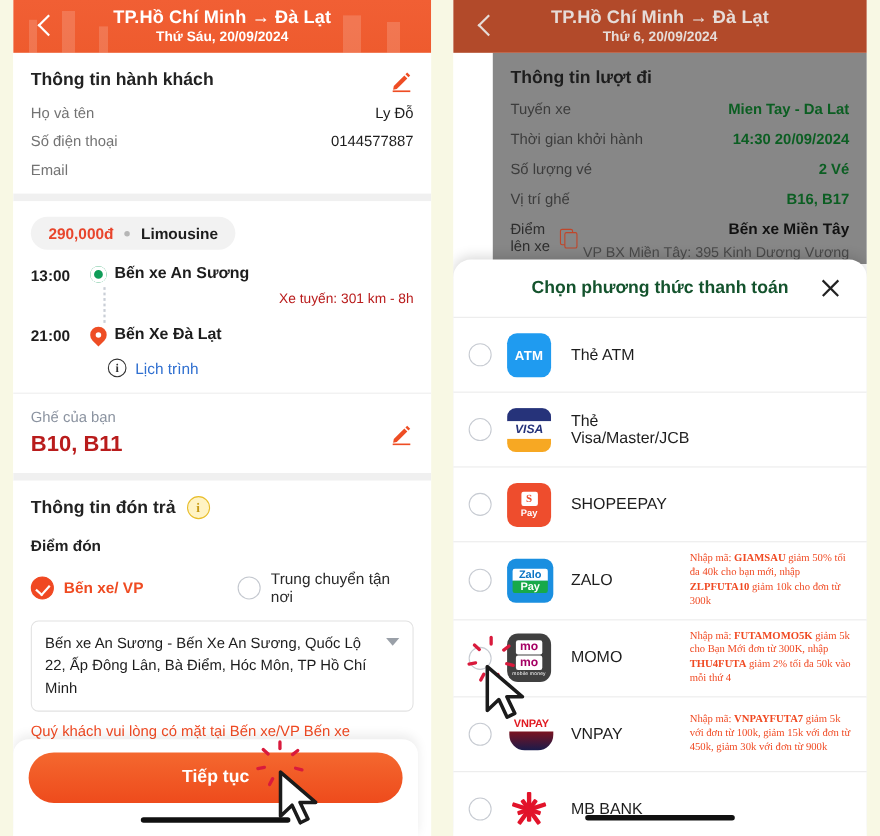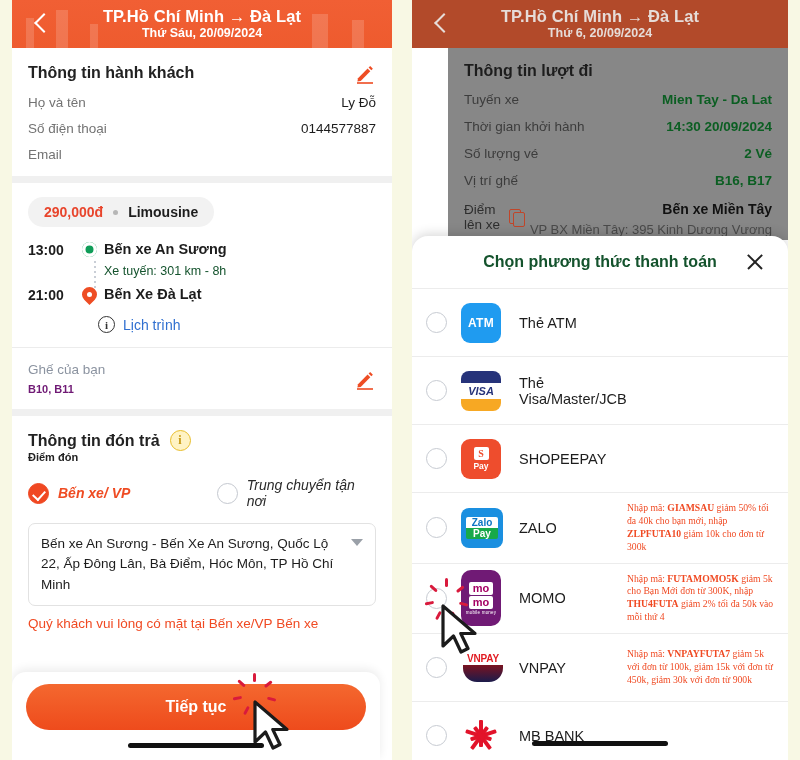--- a/index.html
+++ b/index.html
@@ -80,43 +80,43 @@
   .rtime { width: 46px; font-size:14px; font-weight:600; color:#1d1d1d; padding-top:1px; }
   .ricon { width: 30px; display:flex; justify-content:center; padding-top:1px; }
   .ring { width:15px; height:15px; border-radius:50%; background:#0f9d58;
           box-shadow: inset 0 0 0 3.5px #fff; }
   .pin { width:15px; height:19px; position:relative; }
   .pin::before { content:""; position:absolute; left:0; top:0; width:15px; height:15px;
     border-radius:50% 50% 50% 0; background:#ee4d24; transform: rotate(-45deg); }
   .pin::after { content:""; position:absolute; left:5px; top:5px; width:5px; height:5px;
     border-radius:50%; background:#fff; }
   .rname { font-size:14.5px; font-weight:700; color:#1d1d1d; }
-  .rsub { font-size:12.5px; color:#14532d; margin: 6px 0 8px 76px; }
+  .rsub { font-size:12.5px; color:#b91c1c; margin: 6px 0 18px 76px; text-align: right; }
   .dots { position:absolute; left:66px; top:20px; width:2px; height:34px;
     background-image: linear-gradient(#c9ced6 50%, transparent 0);
     background-size: 2px 5px; }
   .sched { display:flex; align-items:center; gap:8px; margin: 10px 0 0 70px; cursor:pointer; }
   .icirc { width:17px; height:17px; border-radius:50%; border:1.6px solid #333;
     display:flex; align-items:center; justify-content:center; font-size:11px;
     font-weight:700; color:#333; font-family:"Liberation Serif", serif; }
   .sched-t { color:#2f6fd0; font-size:14px; font-weight:500; }
 
   .seat-k { font-size:13.5px; color:#8b93a0; }
-  .seat-v { font-size:11px; color:#701a75; font-weight:600; margin-top:6px; }
+  .seat-v { font-size:20px; color:#b91c1c; font-weight:600; margin-top:6px; }
 
   .badge-i {
     width:21px; height:21px; border-radius:50%;
     background:#fff3c4; border:1.6px solid #e8bd2a;
     display:inline-flex; align-items:center; justify-content:center;
     font-size:12px; font-weight:700; color:#c79a14;
     font-family:"Liberation Serif", serif;
   }
-  .sub-title { font-size:11px; font-weight:700; color:#222; margin-top:0; }
-
-  .radios { display:flex; align-items:center; gap:16px; margin-top:14px;font-style:italic; }
+  .sub-title { font-size:14px; font-weight:700; color:#222; margin-top:16px; }
+
+  .radios { display:flex; align-items:center; gap:16px; margin-top:14px; }
   .ropt { display:flex; align-items:center; gap:9px; cursor:pointer; }
   .ropt.first { width: 175px; }
   .rb { width:21px; height:21px; border-radius:50%; border:1.8px solid #c4c8cf; flex:0 0 auto; }
   .rb.on { background:#f04822; border-color:#f04822; position:relative; }
   .rb.on::after { content:""; position:absolute; left:6px; top:4px; width:6px; height:10px;
     border-right:2.4px solid #fff; border-bottom:2.4px solid #fff; transform:rotate(42deg); }
   .ropt .lbl { font-size:14px; color:#2a2a2a; }
   .ropt.first .lbl { color:#ef4b22; font-weight:700; }
 
   .selectbox {
@@ -213,21 +213,21 @@
     align-items:center; justify-content:center; font-family:"Liberation Serif",serif; }
   .l-spay .pw { color:#fff; font-size:8.5px; font-weight:700; }
   .l-zalo { width:42px; height:40px; border-radius:8px; overflow:hidden;
     background:#1a8fe0; position:relative; display:flex; align-items:center;
     justify-content:center; }
   .l-zalo .inner { width:32px; }
   .l-zalo .z1 { background:#fff; color:#0b74c4; font-weight:700; font-size:10px;
     text-align:center; border-radius:2px 2px 0 0; }
   .l-zalo .z2 { background:#17a94a; color:#fff; font-weight:700; font-size:10px;
     text-align:center; border-radius:0 0 2px 2px; }
-  .l-momo { width:40px; height:56px; border-radius:10px; background:#701a75;
+  .l-momo { width:40px; height:44px; border-radius:10px; background:#404040;
     display:flex; flex-direction:column; align-items:center; justify-content:center; }
   .l-momo .mm { background:#fff; color:#a50064; font-weight:700; font-size:11px;
     line-height:11px; padding:1px 4px; border-radius:2px; margin-bottom:1px; }
   .l-momo .tag { color:#fff; font-size:4.5px; letter-spacing:.2px; }
   .l-vnpay { width:44px; height:40px; display:flex; flex-direction:column;
     align-items:center; justify-content:center; }
   .l-vnpay .vt { color:#e11b22; font-weight:700; font-size:10px; letter-spacing:-.2px; }
   .l-vnpay .vb { width:40px; height:17px; margin-top:1px;
     background: linear-gradient(180deg,#7a1320 0%, #1b1b4b 100%);
     border-radius: 0 0 14px 14px; }

